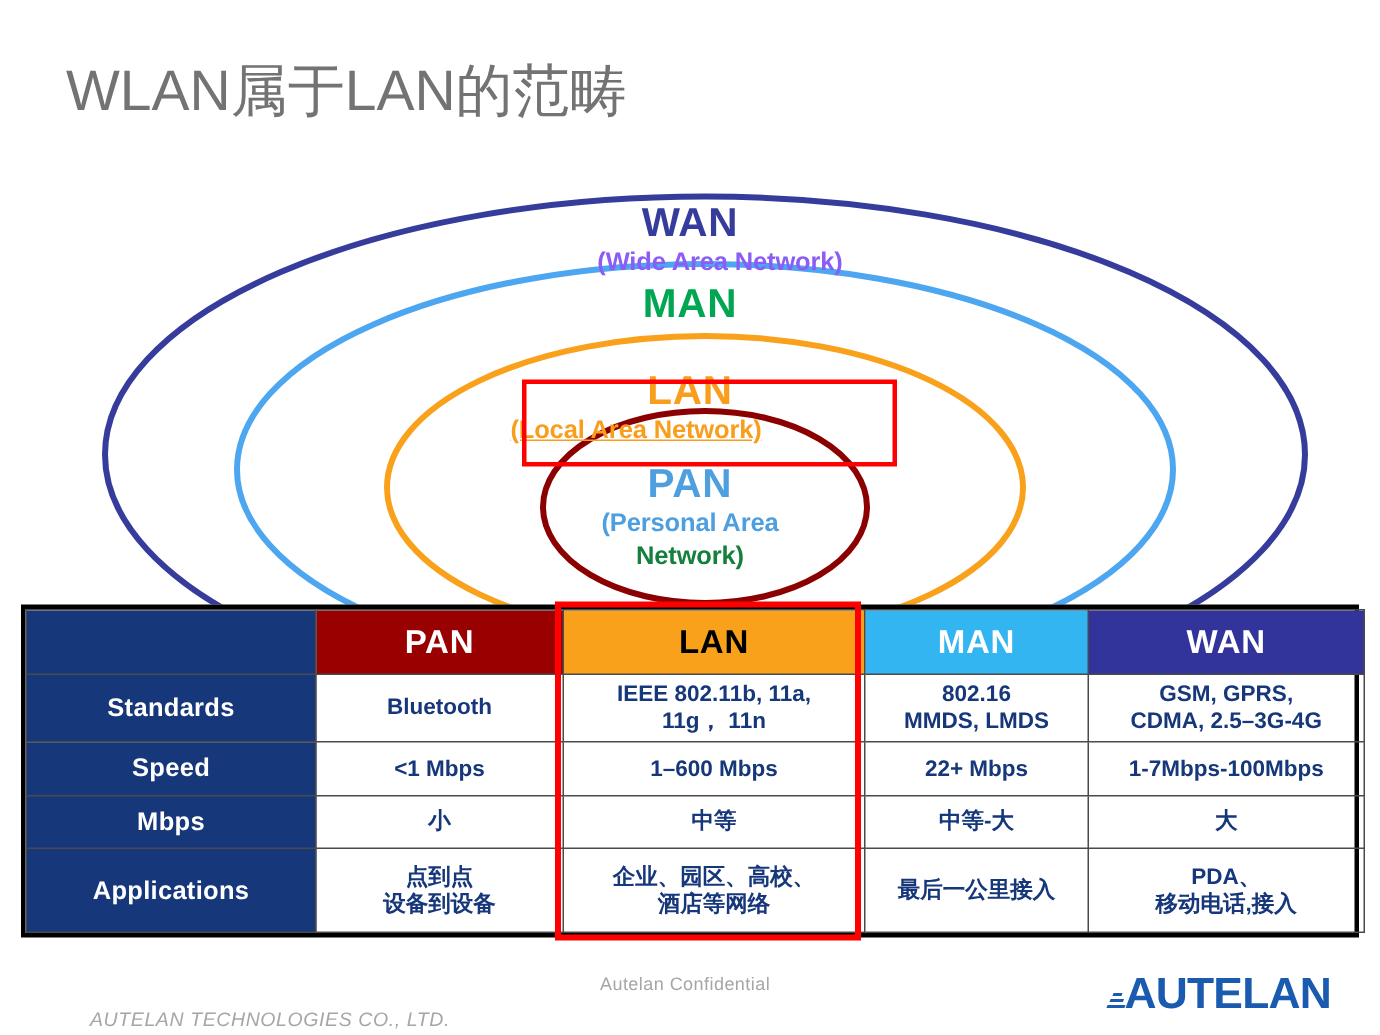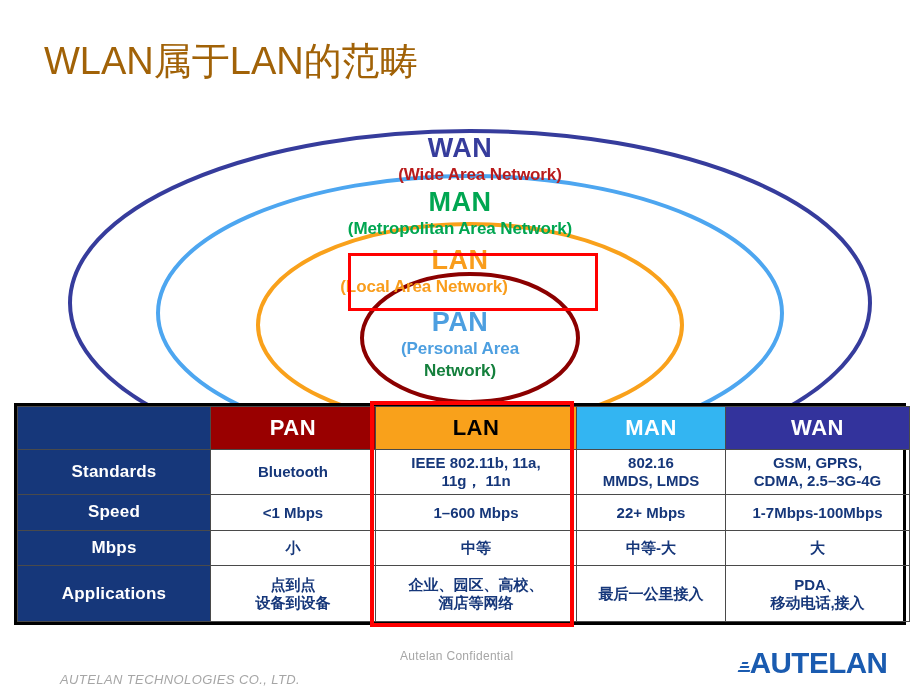--- a/index.html
+++ b/index.html
@@ -19,21 +19,21 @@
     background: #ffffff;
   }
 
   
   #title {
     position: absolute;
     left: 44px;
     top: 40px;
     font-size: 38px;
     font-weight: 400;
-    color: #a16207;
+    color: #737373;
     letter-spacing: 0px;
     white-space: nowrap;
     line-height: 1.15;
   }
 
   
   #diagram {
     position: absolute;
     left: 0;
     top: 118px;
@@ -47,25 +47,25 @@
     position: absolute;
     text-align: center;
     white-space: nowrap;
     font-weight: bold;
     line-height: 1.05;
   }
   .ring-title { font-size: 27px; letter-spacing: 0.5px; }
   .ring-sub   { font-size: 17px; letter-spacing: -0.1px; }
 
   #lbl-wan      { left: 0; width: 920px; top: 16px;  color: #363c9c; }
-  #lbl-wan-sub  { left: 0; width: 920px; top: 48px;  color: #b91c1c; padding-left: 40px; }
+  #lbl-wan-sub  { left: 0; width: 920px; top: 48px;  color: #8b5cf6; padding-left: 40px; }
   #lbl-man      { left: 0; width: 920px; top: 70px;  color: #00a651; }
   #lbl-man-sub  { left: 0; width: 920px; top: 102px; color: #00a651; }
   #lbl-lan      { left: 0; width: 920px; top: 128px; color: #f99d1c; }
-  #lbl-lan-sub  { left: 0; width: 848px; top: 160px; color: #f99d1c; }
+  #lbl-lan-sub  { left: 0; width: 848px; top: 160px; color: #f99d1c; text-decoration: underline; }
   #lbl-pan      { left: 0; width: 920px; top: 190px; color: #4d9fe0; }
   #lbl-pan-sub  { left: 0; width: 920px; top: 222px; color: #4d9fe0; }
 
   
   #lan-highlight-box {
     position: absolute;
     left: 348px;
     top: 253px;
     width: 250px;
     height: 58px;
@@ -208,21 +208,20 @@
 
       <ellipse cx="470" cy="207" rx="212" ry="101" fill="none" stroke="#f9a11b" stroke-width="4"></ellipse>
 
       <ellipse cx="470" cy="220" rx="108" ry="64" fill="none" stroke="#8b0000" stroke-width="4"></ellipse>
     </svg>
 
     <div class="ring-label ring-title" id="lbl-wan">WAN</div>
     <div class="ring-label ring-sub" id="lbl-wan-sub">(Wide Area Network)</div>
 
     <div class="ring-label ring-title" id="lbl-man">MAN</div>
-    <div class="ring-label ring-sub" id="lbl-man-sub">(Metropolitan Area Network)</div>
 
     <div class="ring-label ring-title" id="lbl-lan">LAN</div>
     <div class="ring-label ring-sub" id="lbl-lan-sub">(Local Area Network)</div>
 
     <div class="ring-label ring-title" id="lbl-pan">PAN</div>
     <div class="ring-label ring-sub" id="lbl-pan-sub">(Personal Area</div>
     <div class="ring-label ring-sub" style="left:0;width:920px;top:244px;color:#15803d;">Network)</div>
   </div>
 
   <div id="lan-highlight-box"></div>

